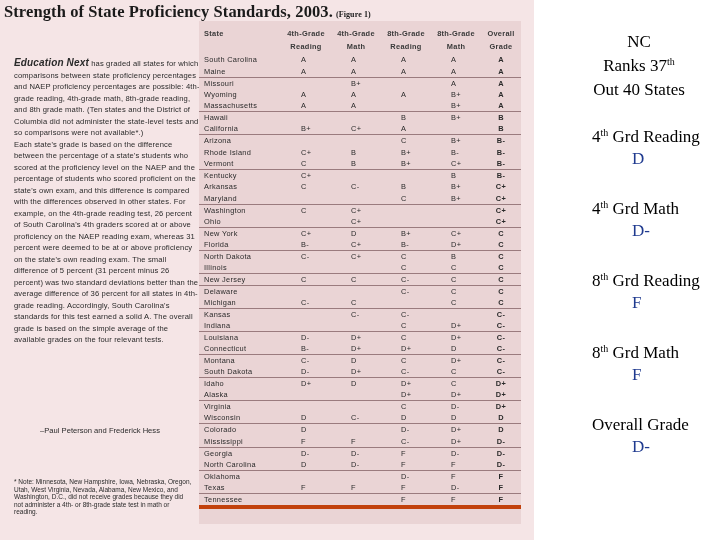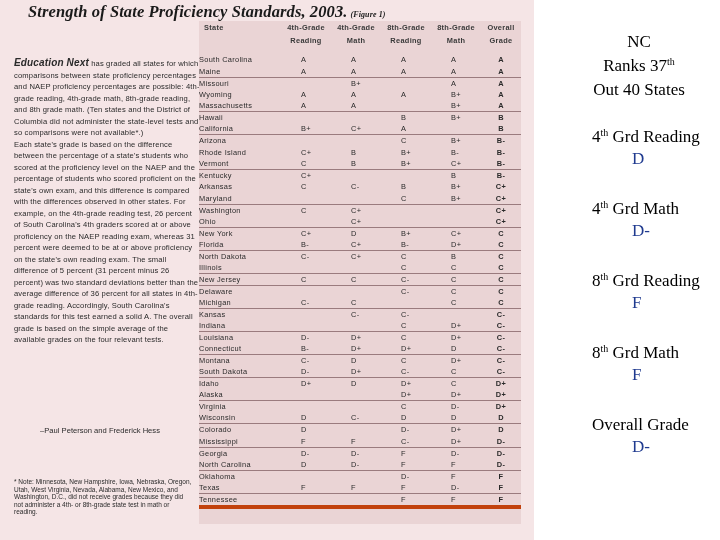--- a/index.html
+++ b/index.html
@@ -4,23 +4,23 @@
 <style>
   * { box-sizing: border-box; margin: 0; padding: 0; }
   html, body { width: 720px; height: 540px; overflow: hidden; background: #ffffff; }
   body { position: relative; font-family: "Liberation Sans", sans-serif; }
 
   .figure {
     position: absolute; left: 0; top: 0; width: 534px; height: 540px;
     background: #f5e5e6;
   }
   .fig-title {
-    position: absolute; left: 28px; top: 2px; height: 20px;
+    position: absolute; left: 4px; top: 2px; height: 20px;
     font-family: "Liberation Serif", serif; font-weight: bold; font-size: 16.5px;
-    color: #1a1a1a; white-space: nowrap; letter-spacing: 0.1px; font-style: italic;
+    color: #1a1a1a; white-space: nowrap; letter-spacing: 0.1px;
   }
   .fig-title .fig-ref { font-size: 8px; font-weight: bold; margin-left: 3px; }
 
   .intro {
     position: absolute; left: 14px; top: 57px; width: 186px;
     font-size: 7.6px; line-height: 11.5px; color: #2a2a2a;
     letter-spacing: 0.15px;
   }
   .intro .em { font-style: italic; font-weight: bold; font-size: 10px; }
   .intro .p { white-space: pre-line; }
@@ -38,25 +38,25 @@
   .table-panel {
     position: absolute; left: 199px; top: 21px; width: 322px; height: 503px;
     background: #ead4d5;
   }
   table.grades {
     position: absolute; left: 0; top: 0; width: 322px; border-collapse: collapse;
     font-size: 7.4px; color: #2a2a2a; letter-spacing: 0.3px;
   }
   table.grades th {
     font-weight: bold; font-size: 7.4px; color: #3a3a3a; vertical-align: top;
-    height: 33px; line-height: 13px;
+    padding-top: 6px; height: 33px; line-height: 13px;
   }
   table.grades th.state-h { text-align: left; padding-left: 5px; }
   table.grades td { height: 11.55px; padding: 0; line-height: 11px; }
-  table.grades td.state { width: 82px; white-space: nowrap; }
+  table.grades td.state { padding-left: 5px; width: 82px; white-space: nowrap; }
   table.grades td.g { width: 50px; padding-left: 20px; }
   table.grades td.ov { width: 40px; text-align: center; font-weight: bold; }
   table.grades tr.sep td { border-bottom: 1px solid #9a7b7e; }
   table.grades tr.last td { border-bottom: 4px solid #c2410c; }
 
   .summary {
     position: absolute; left: 580px; top: 30px; width: 140px;
     font-family: "Liberation Serif", serif; color: #000;
   }
   .summary .headline {

